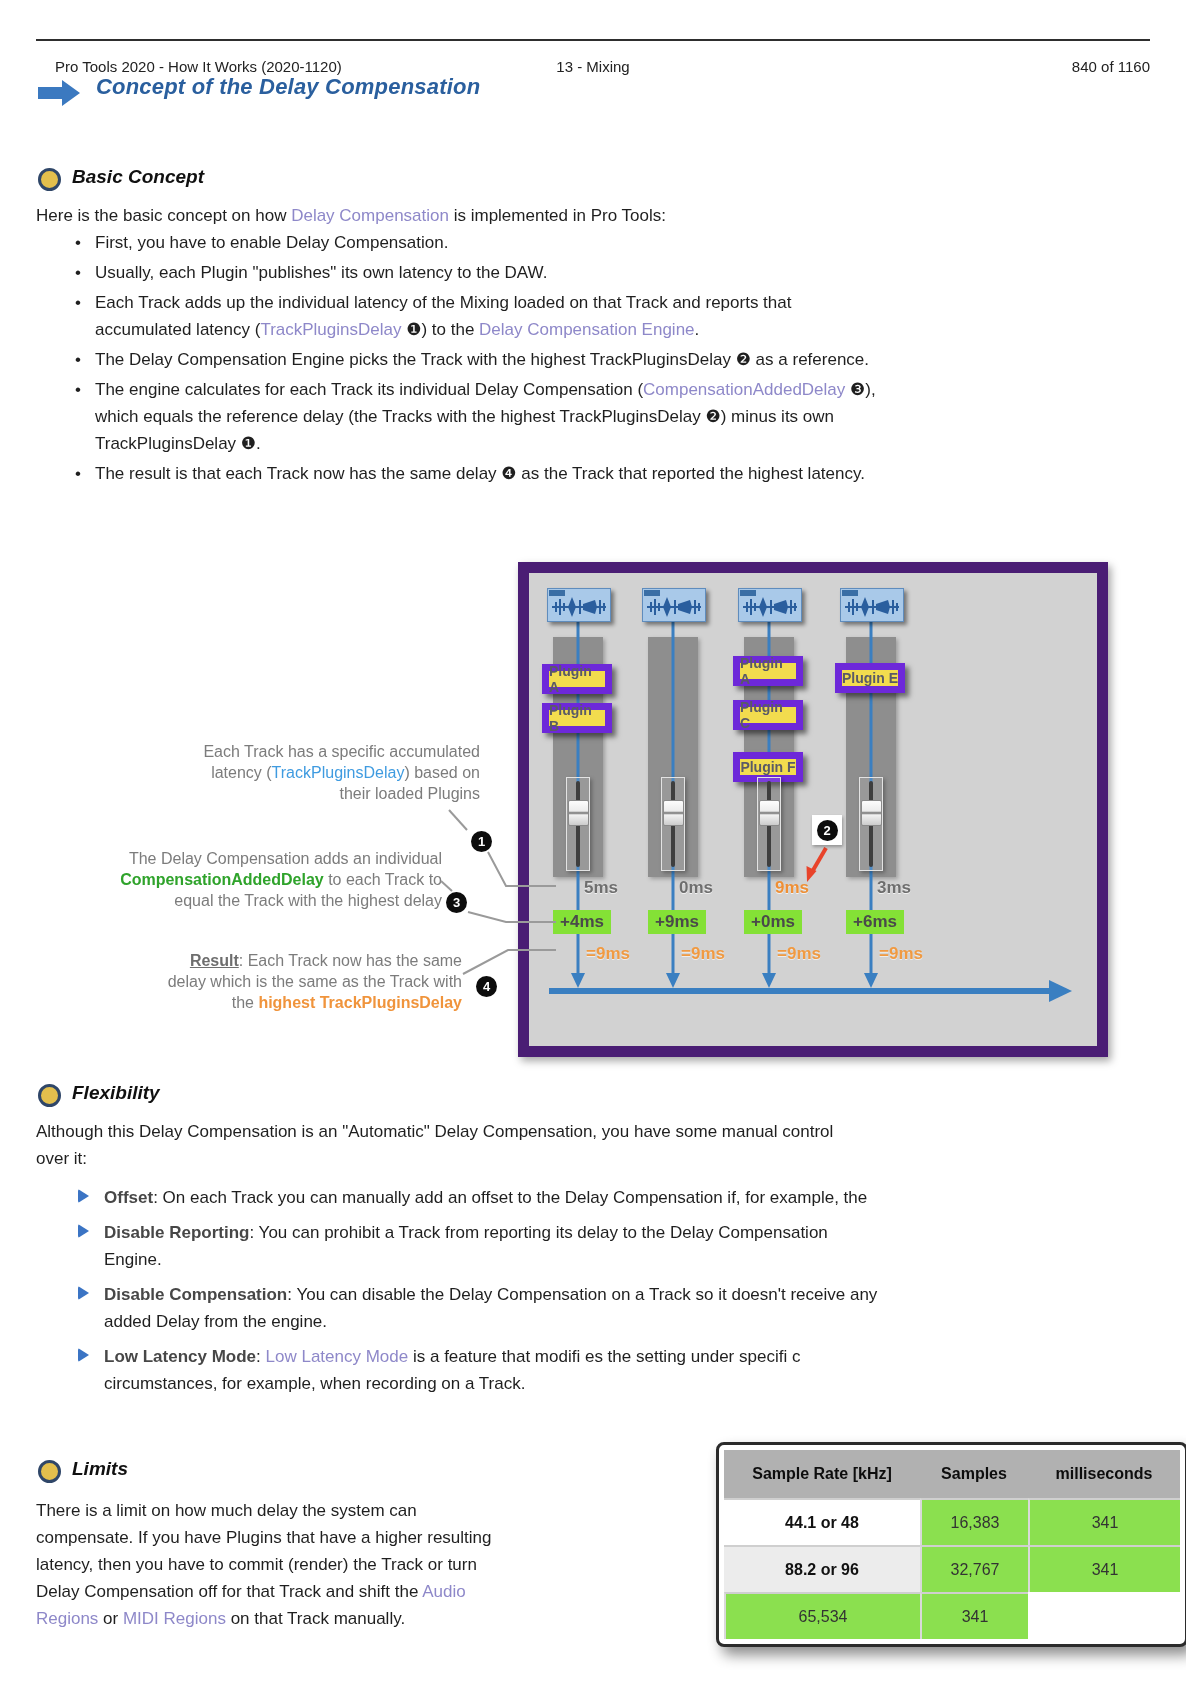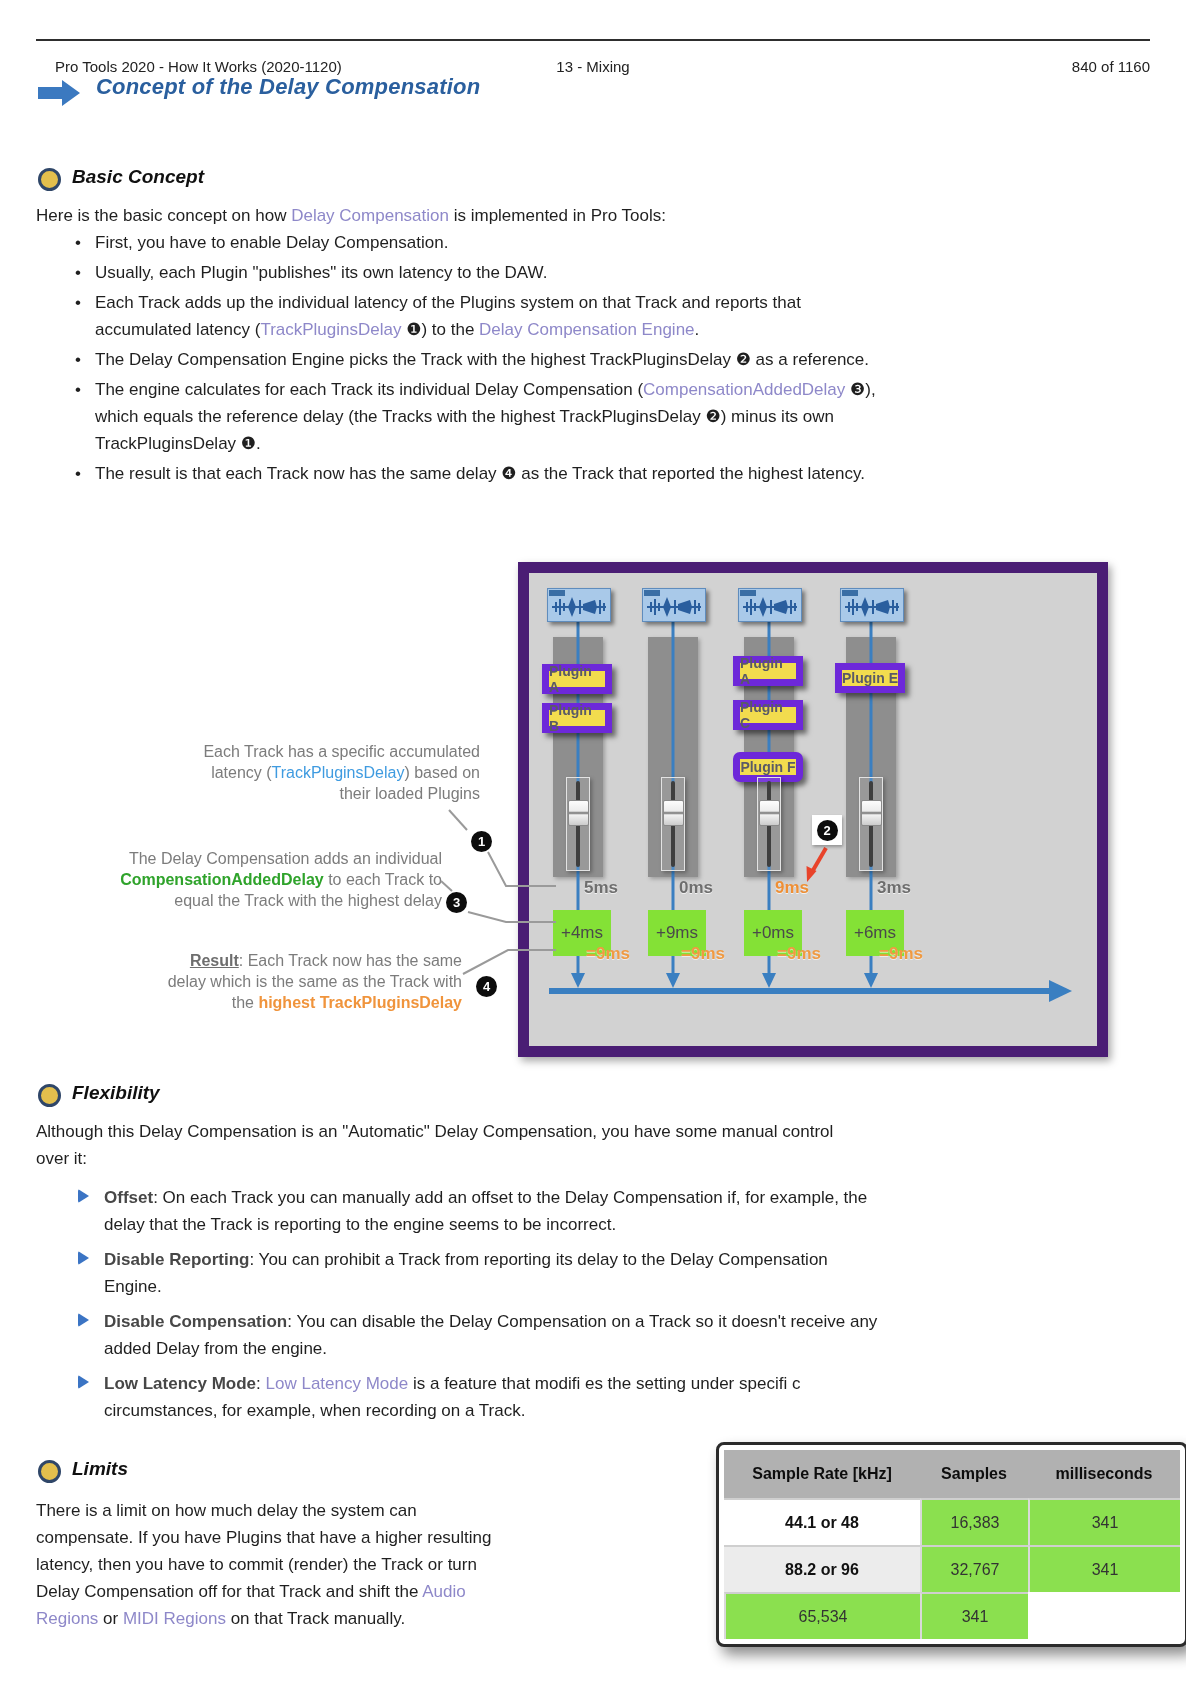--- a/index.html
+++ b/index.html
@@ -43,22 +43,22 @@
   .clip{position:absolute;width:62px;height:32px;top:15px;background:#a9c9e9;border:1px solid #5f8cbd;z-index:3;box-shadow:3px 3px 4px rgba(0,0,0,.45);}
   .clip-tag{position:absolute;left:1px;top:1px;width:16px;height:6px;background:#3a6ea5;}
   .plug{position:absolute;width:70px;height:30px;background:#f2dc4e;border:7px solid #6d28d9;z-index:4;box-sizing:border-box;
         display:flex;align-items:center;justify-content:center;font-size:14px;font-weight:bold;color:#5a5a66;box-shadow:4px 4px 5px rgba(0,0,0,.5);}
   .fader{position:absolute;width:24px;height:94px;top:204px;border:1px solid #e3e3e3;background:rgba(255,255,255,.10);z-index:4;box-sizing:border-box;box-shadow:2px 2px 4px rgba(0,0,0,.3);}
   .fader-slot{position:absolute;left:50%;margin-left:-2px;top:3px;bottom:3px;width:4px;background:#3e3e3e;border-radius:2px;}
   .fader-handle{position:absolute;left:1px;top:22px;width:19px;height:24px;border:1px solid #8a8a8a;border-radius:2px;
         background:linear-gradient(#fdfdfd,#ececec 42%,#6f6f6f 50%,#f2f2f2 58%,#cccccc);}
   .ms-label{position:absolute;top:305px;font-size:17px;font-weight:bold;color:#6e6e6e;z-index:5;text-shadow:0 1px 0 rgba(255,255,255,.7);}
   .ms-hot{color:#ee8f35;}
-  .green-box{position:absolute;top:337px;width:58px;height:46px;background:#84e136;z-index:5;
-        display:flex;align-items:center;justify-content:center;font-size:17px;font-weight:normal;color:#4a4a4a;}
+  .green-box{position:absolute;top:337px;width:58px;height:24px;background:#84e136;z-index:5;
+        display:flex;align-items:center;justify-content:center;font-size:17px;font-weight:bold;color:#4a4a4a;}
   .total-label{position:absolute;top:371px;font-size:17px;font-weight:bold;color:#f09a42;z-index:5;text-shadow:0 1px 0 rgba(255,255,255,.6);}
   .conn-svg{position:absolute;inset:0;width:1186px;height:1704px;z-index:20;pointer-events:none;}
   
   .ltable{left:716px;top:1442px;width:456px;background:#fff;border:3px solid #2b2b2b;border-radius:8px;padding:5px;
           box-shadow:6px 8px 14px rgba(0,0,0,.45);box-sizing:content-box;}
   .ltable .grid{display:grid;grid-template-columns:196px 108px 152px;}
   .ltable .cell{display:flex;align-items:center;justify-content:center;font-size:16px;height:45px;border-top:2px solid #cfcfcf;}
   .ltable .hcell{background:#b1b1b1;font-weight:bold;color:#0d0d0d;height:48px;border-top:none;}
   .ltable .c1{font-weight:bold;color:#111;}
   .ltable .gcell{background:#8be04f;color:#333;border-left:2px solid #d9d9d9;}
@@ -77,21 +77,21 @@
 </svg>
 <div class="abs page-title">Concept of the Delay Compensation</div>
 
 <div class="abs sec-circle" style="left:38px;top:168px;"></div>
 <div class="abs sec-head" style="left:72px;top:166px;">Basic Concept</div>
 <div class="abs body-text" style="left:36px;top:202px;width:1114px;"><span>Here is the basic concept on how </span><span class="seg-purple">Delay Compensation</span><span> is implemented in Pro Tools:</span></div>
 
 <div class="abs body-text" style="left:75px;top:229px;width:1080px;">
   <div class="bullet"><span class="bmark">•</span><span><span>First, you have to enable Delay Compensation.</span></span></div>
   <div class="bullet"><span class="bmark">•</span><span><span>Usually, each Plugin "publishes" its own latency to the DAW.</span></span></div>
-  <div class="bullet"><span class="bmark">•</span><span><span>Each Track adds up the individual latency of the Plugins system on that Track and reports that</span><br><span>accumulated latency (</span><span class="seg-purple">TrackPluginsDelay</span><span> ❶) to the </span><span class="seg-purple">Delay Compensation Engine</span><span>.</span></span></div>
+  <div class="bullet"><span class="bmark">•</span><span><span>Each Track adds up the individual latency of the Mixing loaded on that Track and reports that</span><br><span>accumulated latency (</span><span class="seg-purple">TrackPluginsDelay</span><span> ❶) to the </span><span class="seg-purple">Delay Compensation Engine</span><span>.</span></span></div>
   <div class="bullet"><span class="bmark">•</span><span><span>The Delay Compensation Engine picks the Track with the highest TrackPluginsDelay ❷ as a reference.</span></span></div>
   <div class="bullet"><span class="bmark">•</span><span><span>The engine calculates for each Track its individual Delay Compensation (</span><span class="seg-purple">CompensationAddedDelay</span><span> ❸),</span><br><span>which equals the reference delay (the Tracks with the highest TrackPluginsDelay ❷) minus its own</span><br><span>TrackPluginsDelay ❶.</span></span></div>
   <div class="bullet"><span class="bmark">•</span><span><span>The result is that each Track now has the same delay ❹ as the Track that reported the highest latency.</span></span></div>
 </div>
 
 <div class="abs annot" style="left:140px;top:741px;width:340px;"><span>Each Track has a specific accumulated</span><br><span>latency (</span><span class="seg-blue">TrackPluginsDelay</span><span>) based on</span><br><span>their loaded Plugins</span></div>
 <div class="abs annot" style="left:60px;top:848px;width:382px;"><span>The Delay Compensation adds an individual</span><br><span class="seg-green">CompensationAddedDelay</span><span> to each Track to</span><br><span>equal the Track with the highest delay</span></div>
 <div class="abs annot" style="left:100px;top:950px;width:362px;"><span class="seg-result">Result</span><span>: Each Track now has the same</span><br><span>delay which is the same as the Track with</span><br><span>the </span><span class="seg-orange">highest TrackPluginsDelay</span></div>
 
 <div class="abs badge" style="left:471px;top:831px;">1</div>
@@ -188,21 +188,21 @@
             <rect x="47" y="4" width="2" height="14"></rect>
             <rect x="51" y="7" width="2" height="8"></rect>
           </g>
         </svg>
     </div>
 
     <div class="plug" style="left:13px;top:91px;">Plugin A</div>
     <div class="plug" style="left:13px;top:130px;">Plugin B</div>
     <div class="plug" style="left:204px;top:83px;">Plugin A</div>
     <div class="plug" style="left:204px;top:127px;">Plugin C</div>
-    <div class="plug" style="left:204px;top:179px;border-radius:7px;">Plugin F</div>
+    <div class="plug" style="left:204px;top:179px;">Plugin F</div>
     <div class="plug" style="left:306px;top:90px;">Plugin E</div>
 
     <div class="fader" style="left:37px;">
         <div class="fader-slot"></div>
         <div class="fader-handle"></div>
       </div>
     <div class="fader" style="left:132px;">
         <div class="fader-slot"></div>
         <div class="fader-handle"></div>
       </div>
@@ -244,21 +244,21 @@
     <line x1="826" y1="848" x2="812" y2="872" stroke="#e8432a" stroke-width="4"></line>
     <polygon points="807,882 816.5,871 806.5,866" fill="#e8432a"></polygon>
   </g>
 </svg>
 
 <div class="abs sec-circle" style="left:38px;top:1084px;"></div>
 <div class="abs sec-head" style="left:72px;top:1082px;">Flexibility</div>
 <div class="abs body-text" style="left:36px;top:1118px;width:1114px;"><span>Although this Delay Compensation is an "Automatic" Delay Compensation, you have some manual control</span><br><span>over it:</span></div>
 
 <div class="abs body-text" style="left:78px;top:1184px;width:1072px;">
-  <div class="flex-item"><span class="tri"></span><span><span class="seg-lead">Offset</span><span>: On each Track you can manually add an offset to the Delay Compensation if, for example, the</span><br><span>delay that the Track is reporting to the engine seems to be incorrect.</span></span></div>
+  <div class="flex-item"><span class="tri"></span><span><span class="seg-lead">Offset</span><span>: On each Track you can manually add an offset to the Delay Compensation if, for example, the</span><br></span></div>
   <div class="flex-item"><span class="tri"></span><span><span class="seg-lead">Disable Reporting</span><span>: You can prohibit a Track from reporting its delay to the Delay Compensation</span><br><span>Engine.</span></span></div>
   <div class="flex-item"><span class="tri"></span><span><span class="seg-lead">Disable Compensation</span><span>: You can disable the Delay Compensation on a Track so it doesn't receive any</span><br><span>added Delay from the engine.</span></span></div>
   <div class="flex-item"><span class="tri"></span><span><span class="seg-lead">Low Latency Mode</span><span>: </span><span class="seg-purple">Low Latency Mode</span><span> is a feature that modifi es the setting under specifi c</span><br><span>circumstances, for example, when recording on a Track.</span></span></div>
 </div>
 
 <div class="abs sec-circle" style="left:38px;top:1460px;"></div>
 <div class="abs sec-head" style="left:72px;top:1458px;">Limits</div>
 <div class="abs body-text" style="left:36px;top:1497px;width:660px;"><span>There is a limit on how much delay the system can</span><br><span>compensate. If you have Plugins that have a higher resulting</span><br><span>latency, then you have to commit (render) the Track or turn</span><br><span>Delay Compensation off for that Track and shift the </span><span class="seg-purple">Audio</span><br><span class="seg-purple">Regions</span><span> or </span><span class="seg-purple">MIDI Regions</span><span> on that Track manually.</span></div>
 
 <div class="abs ltable">

